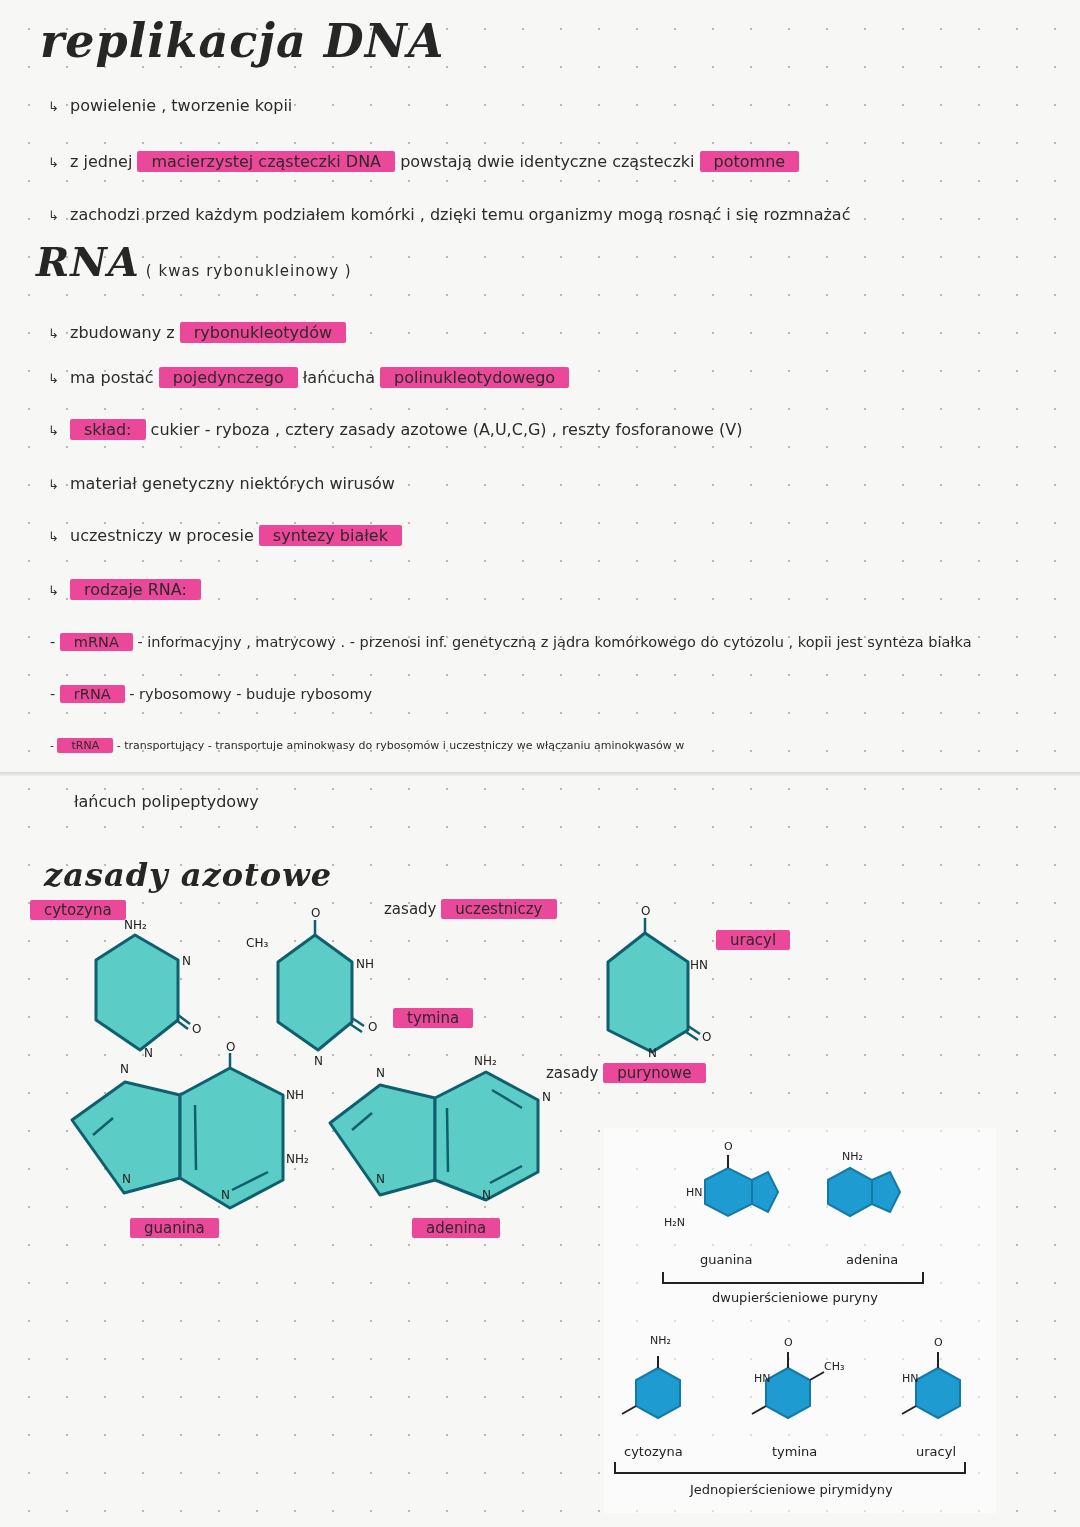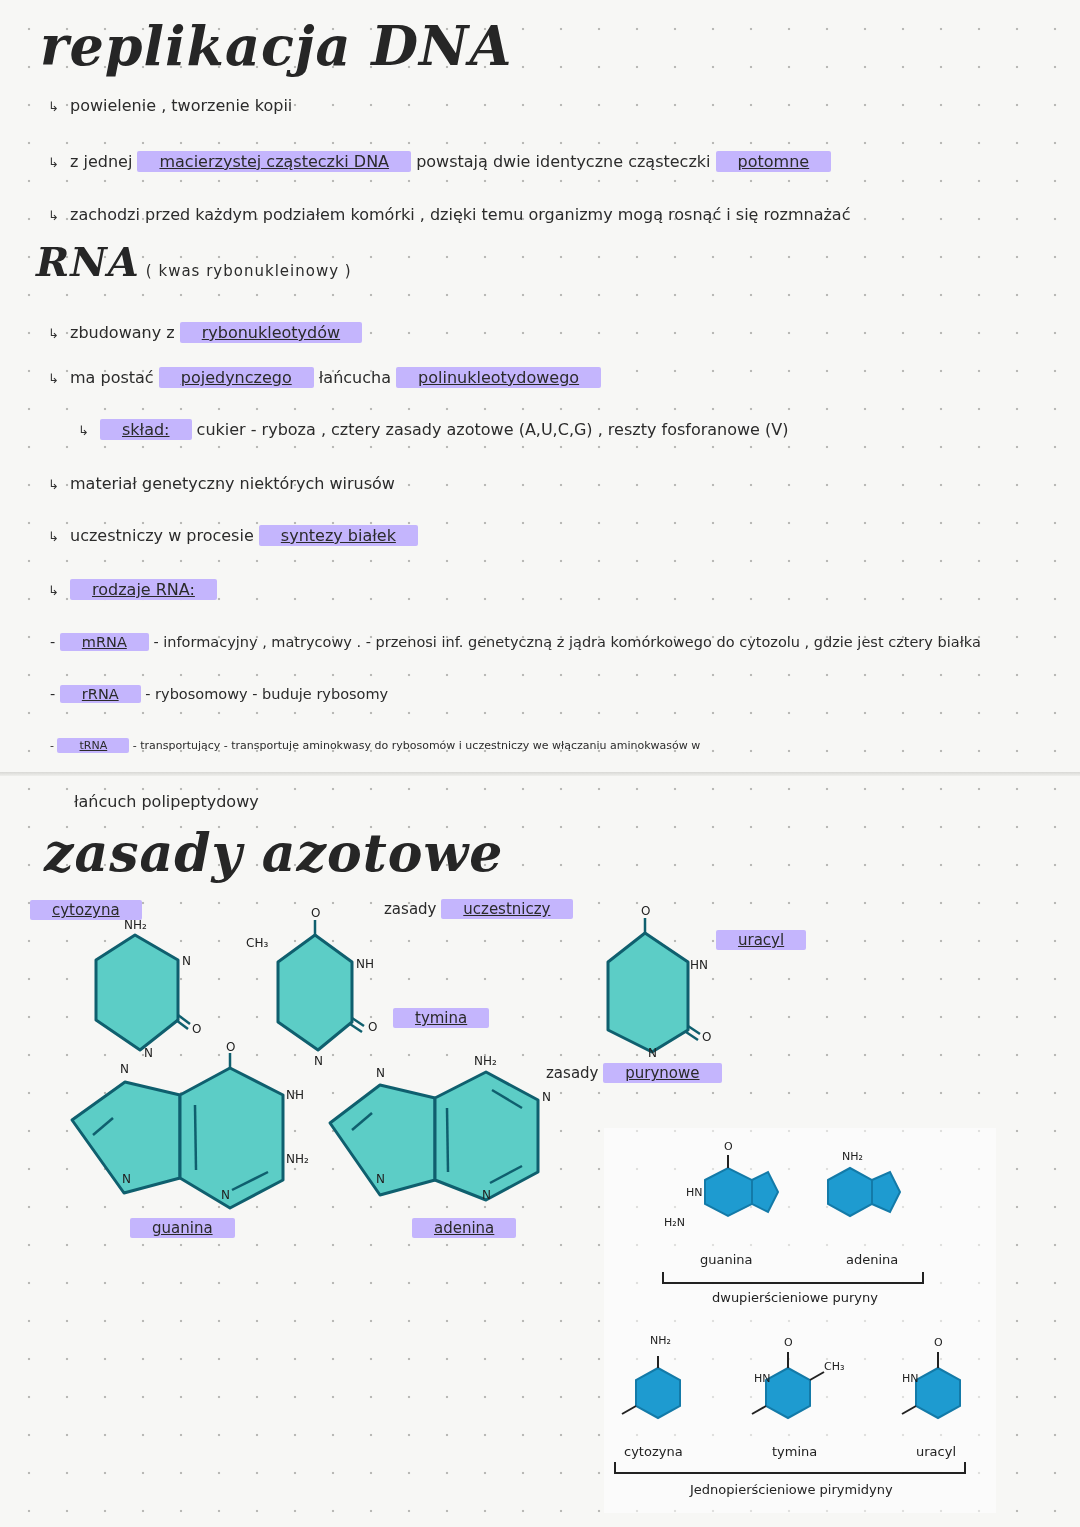--- a/index.html
+++ b/index.html
@@ -10,26 +10,26 @@
     background-size: 38px 38px;
     background-position: 10px 10px;
     font-family: "DejaVu Sans", sans-serif;
     color: #2a2a2a;
   }
   .abs { position: absolute; }
   .title {
     font-family: "DejaVu Serif", serif; font-weight: bold; font-style: italic;
     color: #262626; letter-spacing: 1px;
   }
-  .t1 { left: 40px; top: 14px; font-size: 54px; }
+  .t1 { left: 40px; top: 14px; font-size: 46px; }
   .t2 { left: 36px; top: 238px; font-size: 40px; }
-  .t3 { left: 44px; top: 822px; font-size: 52px; }
+  .t3 { left: 44px; top: 856px; font-size: 32px; }
   .line { font-size: 16px; white-space: nowrap; color: #2b2b2b; }
   .arrow { font-size: 13px; margin-right: 6px; color: #333; }
-  .hl { background: #c4b5fd; padding: 1px 22px; border-radius: 2px; text-decoration: underline; }
+  .hl { background: #ec4899; padding: 1px 14px; border-radius: 2px; }
   .sub { font-size: 15px; color: #2b2b2b; margin-left: 6px; font-family: "DejaVu Sans", sans-serif; font-style: normal; font-weight: normal; }
   .tear {
     left: 0; top: 772px; width: 1080px; height: 4px;
     background: linear-gradient(#d8d8d5, #efefec);
   }
   .label { font-size: 15px; white-space: nowrap; }
   .atom { font-size: 12px; color: #222; }
   .panel {
     left: 604px; top: 1128px; width: 392px; height: 385px;
     background: rgba(255,255,255,0.55);
@@ -71,21 +71,21 @@
 </div>
 
 <div class="abs line" style="left:48px; top:368px;text-align:center;">
   <span class="arrow">↳</span>
   <span>ma postać</span>
   <span class="hl">pojedynczego</span>
   <span>łańcucha</span>
   <span class="hl">polinukleotydowego</span>
 </div>
 
-<div class="abs line" style="left:48px; top:420px;margin-left:30px;">
+<div class="abs line" style="left:48px; top:420px;">
   <span class="arrow">↳</span>
   <span class="hl">skład:</span>
   <span>cukier - ryboza , cztery zasady azotowe (A,U,C,G) , reszty fosforanowe (V)</span>
 </div>
 
 <div class="abs line" style="left:48px; top:474px;">
   <span class="arrow">↳</span>
   <span>materiał genetyczny niektórych wirusów</span>
 </div>
 
@@ -96,21 +96,21 @@
 </div>
 
 <div class="abs line" style="left:48px; top:580px;">
   <span class="arrow">↳</span>
   <span class="hl">rodzaje RNA:</span>
 </div>
 
 <div class="abs line" style="left:50px; top:634px; font-size:14.5px;">
   <span>-</span>
   <span class="hl">mRNA</span>
-  <span>- informacyjny , matrycowy . - przenosi inf. genetyczną z jądra komórkowego do cytozolu , gdzie jest cztery białka</span>
+  <span>- informacyjny , matrycowy . - przenosi inf. genetyczną z jądra komórkowego do cytozolu , kopii jest synteza białka</span>
 </div>
 
 <div class="abs line" style="left:50px; top:686px; font-size:14.5px;">
   <span>-</span>
   <span class="hl">rRNA</span>
   <span>- rybosomowy - buduje rybosomy</span>
 </div>
 
 <div class="abs line" style="left:50px; top:739px; font-size:11px;">
   <span>-</span>

